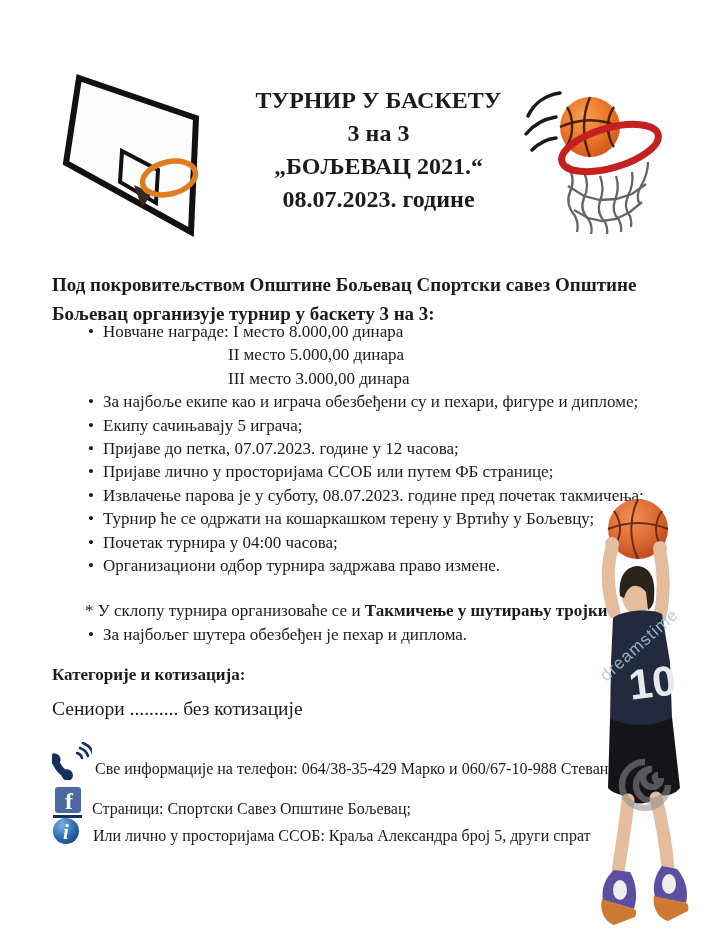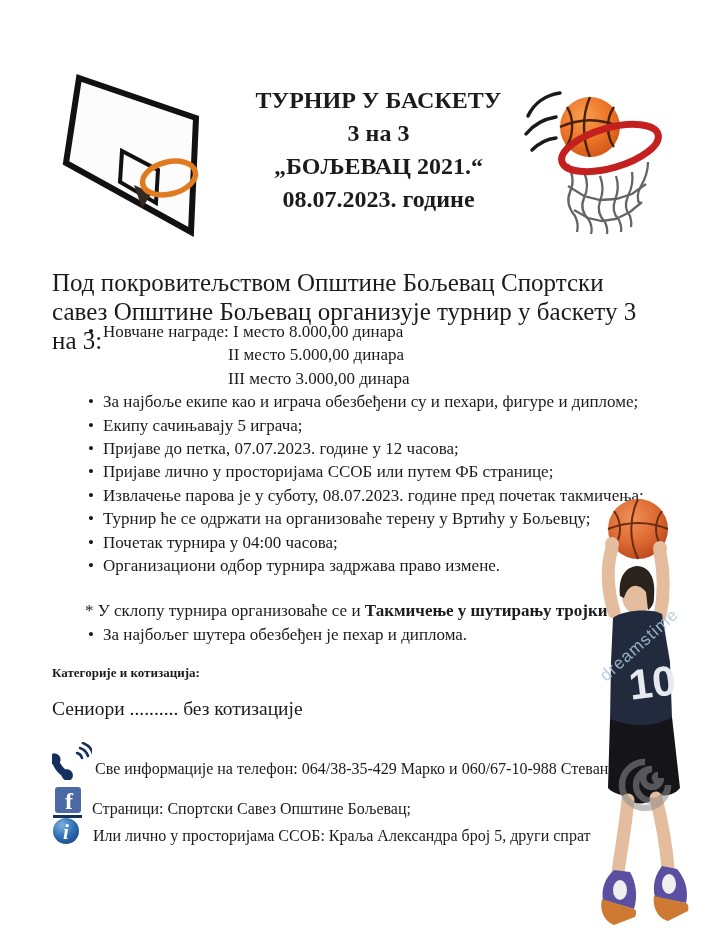--- a/index.html
+++ b/index.html
@@ -3,35 +3,35 @@
 <meta charset="utf-8">
 <style>
   html,body{margin:0;padding:0;background:#ffffff;}
   .page{position:relative;width:720px;height:932px;background:#ffffff;overflow:hidden;
         font-family:"Liberation Serif", serif;color:#1b1b1b;}
   .abs{position:absolute;}
   
   .title-block{position:absolute;left:216px;top:84px;width:325px;text-align:center;
                font-weight:bold;font-size:24px;line-height:33px;white-space:nowrap;color:#1b1b1b;}
   
-  .intro{position:absolute;left:52px;top:243px;width:592px;font-weight:normal;
-         font-size:25px;line-height:29px;}
+  .intro{position:absolute;left:52px;top:251px;width:592px;font-weight:bold;
+         font-size:19px;line-height:29px;}
   
   .blist{position:absolute;left:52px;top:320px;width:640px;font-size:17px;line-height:23.4px;white-space:nowrap;}
   .li{position:relative;padding-left:51px;}
   .li::before{content:"•";position:absolute;left:36px;}
   .sub{padding-left:125px;}
   
   .note{position:absolute;left:52px;top:599px;font-size:17px;line-height:23.6px;white-space:nowrap;}
   .note-line1{padding-left:33px;}
   .note-line2{position:relative;padding-left:51px;}
   .note-line2::before{content:"•";position:absolute;left:36px;}
   .bold{font-weight:bold;}
   
-  .cat-heading{position:absolute;left:52px;top:665px;font-size:13px;font-weight:bold;white-space:nowrap;}
+  .cat-heading{position:absolute;left:52px;top:665px;font-size:17px;font-weight:bold;white-space:nowrap;}
   .cat-line{position:absolute;left:52px;top:698px;font-size:19.5px;white-space:nowrap;}
   
   .contact-row{position:absolute;left:52px;display:flex;align-items:flex-end;white-space:nowrap;font-size:16px;}
   .contact-row .txt{margin-bottom:2px;}
   .c1{top:742px;}
   .c2{top:786px;}
   .c3{top:817px;}
 </style>
 </head>
 <body>
@@ -95,21 +95,21 @@
     <div class="li">
       <span>Новчане награде: I место 8.000,00 динара</span>
       <div class="sub">II место 5.000,00 динара</div>
       <div class="sub">III место 3.000,00 динара</div>
     </div>
     <div class="li">За најбоље екипе као и играча обезбеђени су и пехари, фигуре и дипломе;</div>
     <div class="li">Екипу сачињавају 5 играча;</div>
     <div class="li">Пријаве до петка, 07.07.2023. године у 12 часова;</div>
     <div class="li">Пријаве лично у просторијама ССОБ или путем ФБ странице;</div>
     <div class="li">Извлачење парова је у суботу, 08.07.2023. године пред почетак такмичења;</div>
-    <div class="li">Турнир ће се одржати на организоваће терену у Вртићу у Бољевцу;</div>
+    <div class="li">Турнир ће се одржати на кошаркашком терену у Вртићу у Бољевцу;</div>
     <div class="li">Почетак турнира у 04:00 часова;</div>
     <div class="li">Организациони одбор турнира задржава право измене.</div>
   </div>
 
   <div class="note">
     <div class="note-line1">
       <span>*</span>
       <span>У склопу турнира организоваће се и</span>
       <span class="bold">Такмичење у шутирању тројки</span>
     </div>

